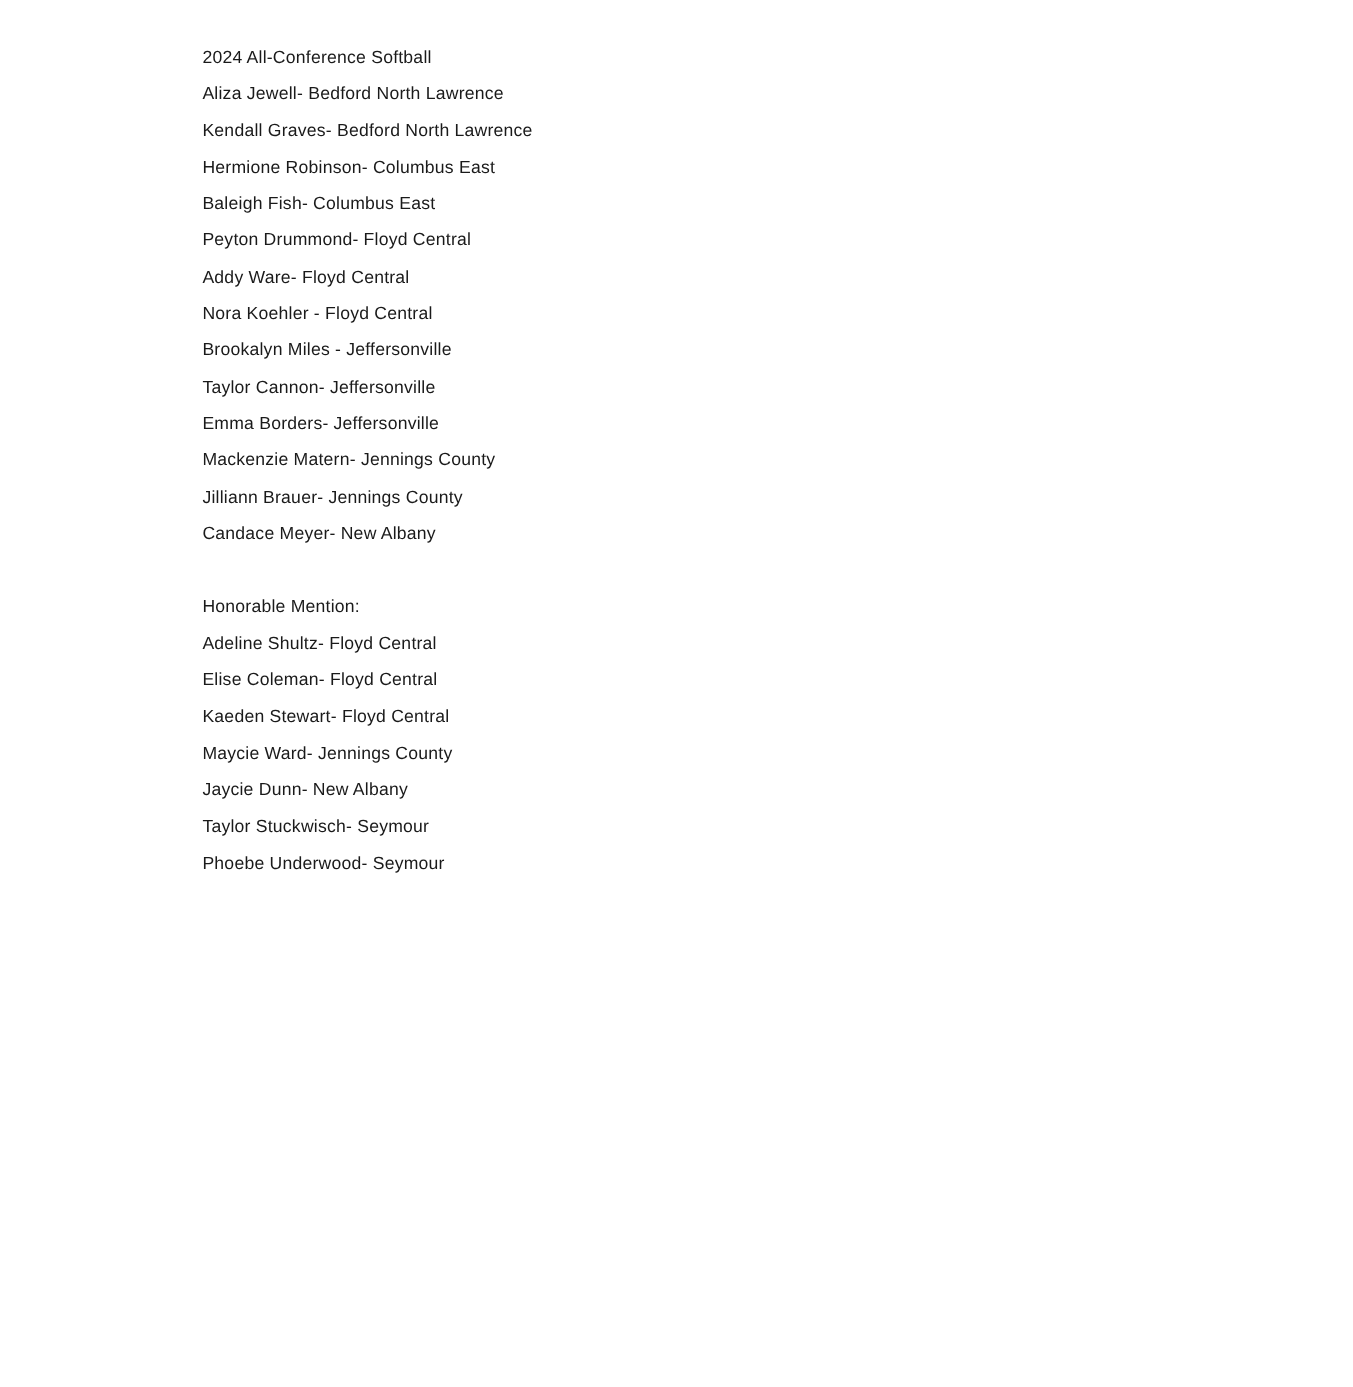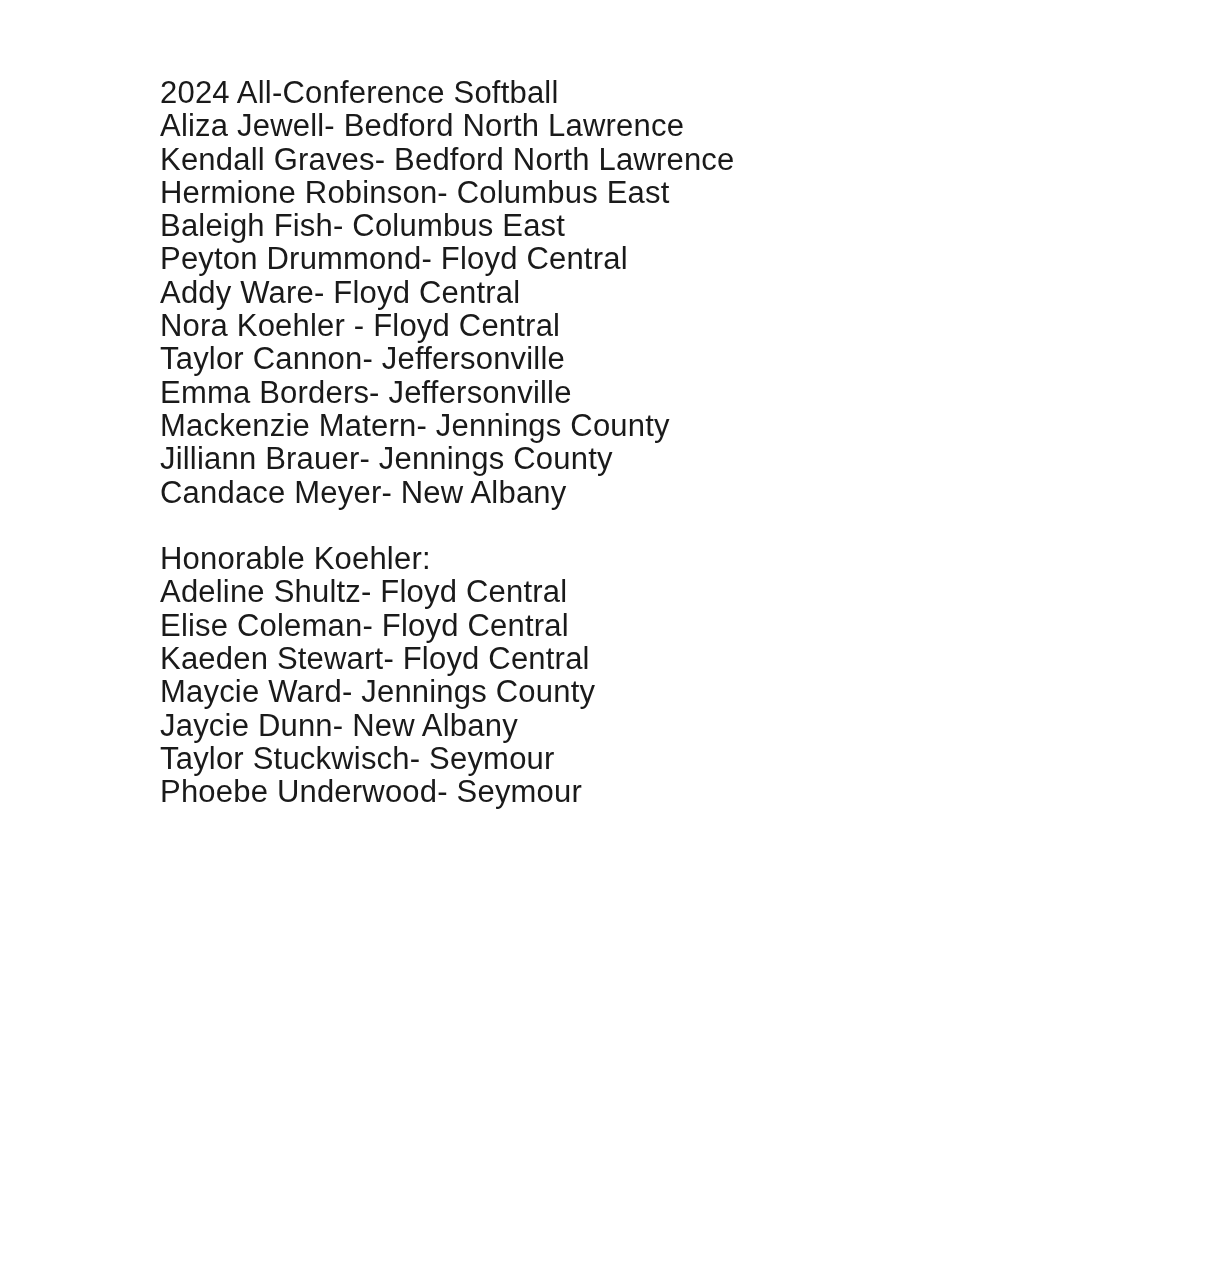--- a/index.html
+++ b/index.html
@@ -7,24 +7,25 @@
     padding: 0;
     background: #ffffff;
   }
   body {
     width: 1230px;
     height: 1261px;
     font-family: "Liberation Sans", "DejaVu Sans", sans-serif;
     color: #1a1a1a;
   }
   .doc {
-    padding-top: 76px;
+    padding-top: 36px;
     padding-left: 160px;
-    font-size: 31px;
+    font-size: 16px;
     line-height: 33.3px;
+    margin-left: 24px;
   }
   .line {
     white-space: pre;
     letter-spacing: 0.2px;
   }
   .spacer {
     height: 33.3px;
   }
 </style>
 </head>
@@ -33,29 +34,30 @@
 <div class="doc">
   <div class="line">2024 All-Conference Softball</div>
 
   <div class="line">Aliza Jewell- Bedford North Lawrence</div>
   <div class="line">Kendall Graves- Bedford North Lawrence</div>
   <div class="line">Hermione Robinson- Columbus East</div>
   <div class="line">Baleigh Fish- Columbus East</div>
   <div class="line">Peyton Drummond- Floyd Central</div>
   <div class="line">Addy Ware- Floyd Central</div>
   <div class="line">Nora Koehler - Floyd Central</div>
+  <div class="line">Brookalyn Miles - Jeffersonville</div>
   <div class="line">Taylor Cannon- Jeffersonville</div>
   <div class="line">Emma Borders- Jeffersonville</div>
   <div class="line">Mackenzie Matern- Jennings County</div>
   <div class="line">Jilliann Brauer- Jennings County</div>
   <div class="line">Candace Meyer- New Albany</div>
 
   <div class="spacer"></div>
 
-  <div class="line">Honorable Koehler:</div>
+  <div class="line">Honorable Mention:</div>
 
   <div class="line">Adeline Shultz- Floyd Central</div>
   <div class="line">Elise Coleman- Floyd Central</div>
   <div class="line">Kaeden Stewart- Floyd Central</div>
   <div class="line">Maycie Ward- Jennings County</div>
   <div class="line">Jaycie Dunn- New Albany</div>
   <div class="line">Taylor Stuckwisch- Seymour</div>
   <div class="line">Phoebe Underwood- Seymour</div>
 </div>
 

